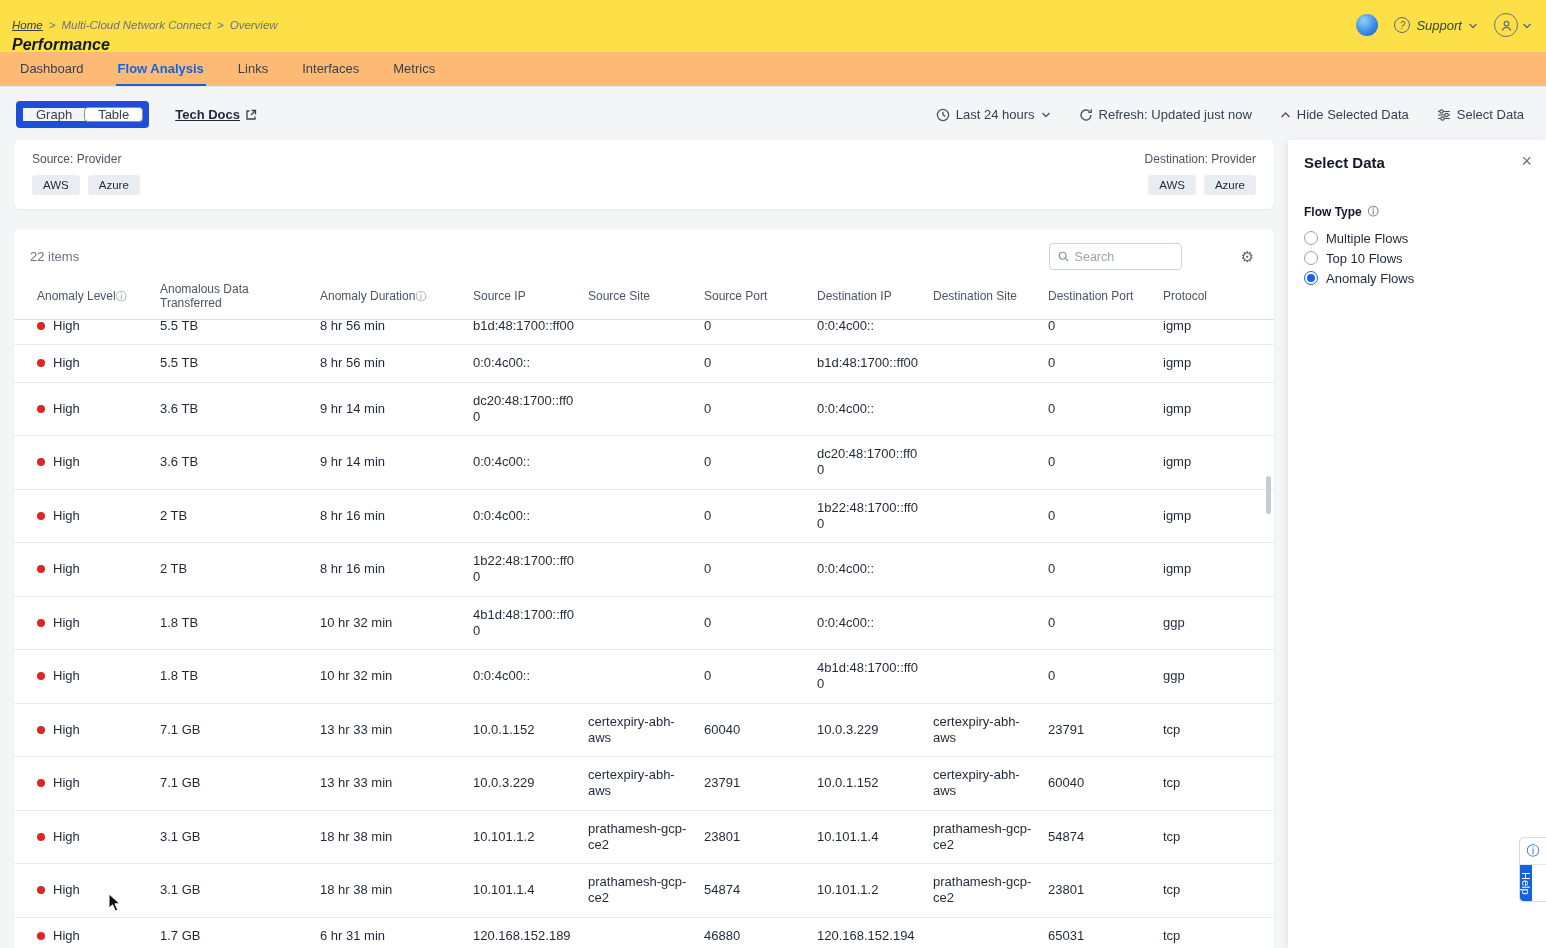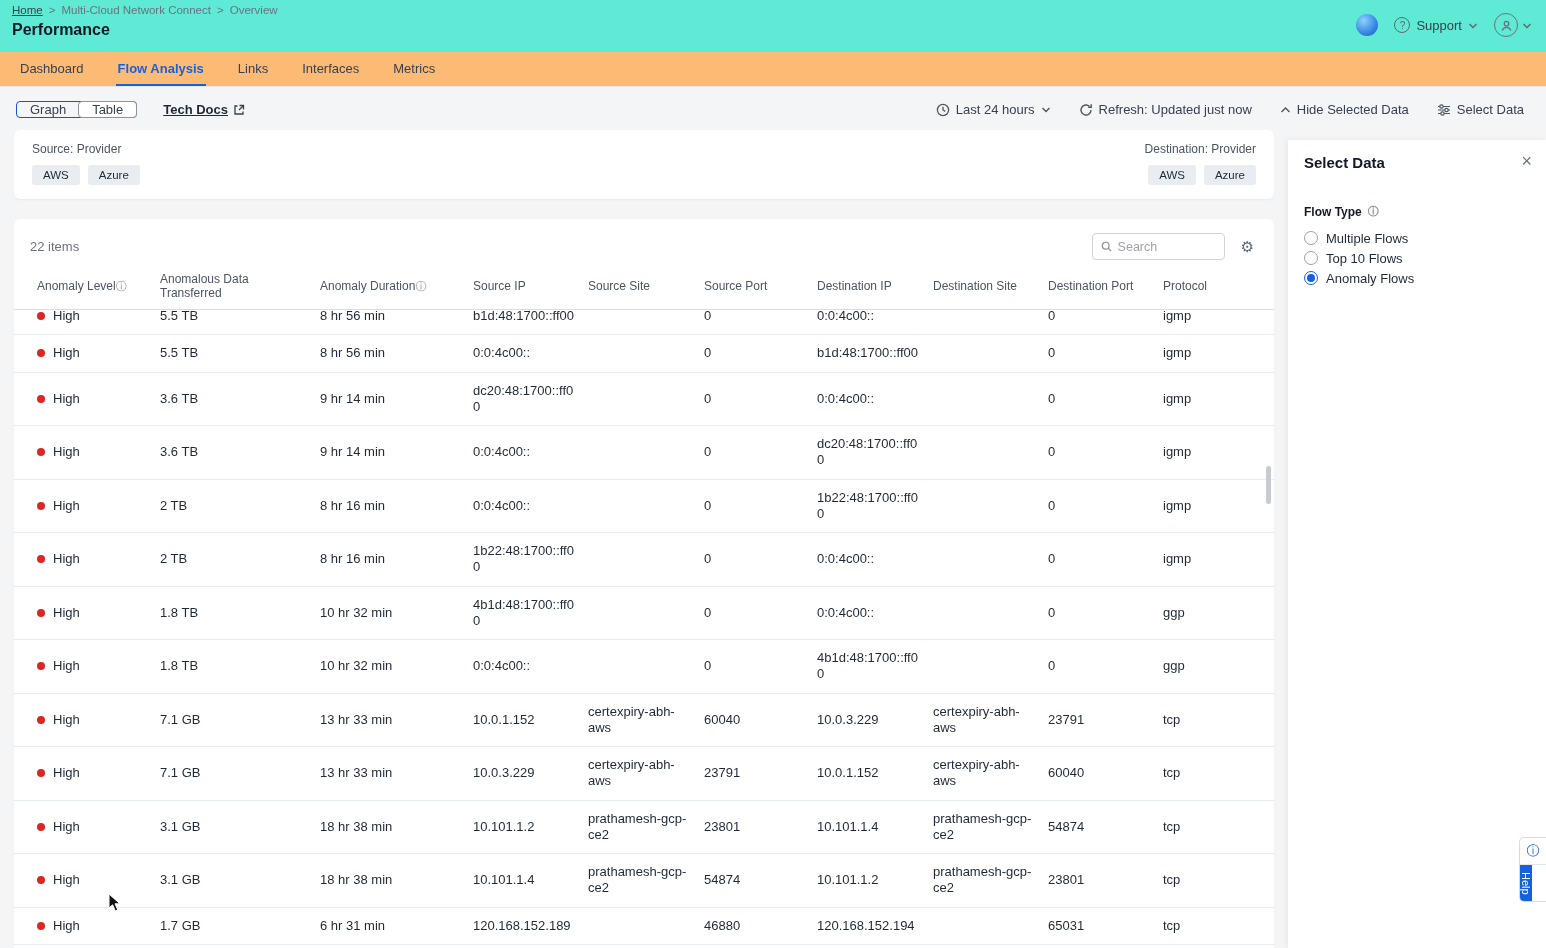--- a/index.html
+++ b/index.html
@@ -4,21 +4,21 @@
 <style>
   * { box-sizing: border-box; margin: 0; padding: 0; }
   html, body { width: 1546px; height: 948px; overflow: hidden; }
   body {
     font-family: "Liberation Sans", sans-serif;
     background: #f4f5f7;
     color: #1f2937;
     position: relative;
   }
   
-  .topbar { height: 52px; background: #5eead4; padding: 4px 16px 0 12px; position: relative; }
+  .topbar { height: 52px; background: #fde047; padding: 19px 16px 0 12px; position: relative; font-style: italic; }
   .breadcrumb { display: flex; align-items: center; gap: 6px; font-size: 11.5px; color: #6b7280; }
   .breadcrumb a { color: #374151; text-decoration: underline; cursor: pointer; }
   .page-title { margin-top: 5px; font-size: 16px; font-weight: 700; color: #111827; }
   .topbar-right { position: absolute; right: 14px; top: 13px; display: flex; align-items: center; gap: 16px; }
   .brand-logo { width: 22px; height: 22px; border-radius: 50%;
     background: radial-gradient(circle at 35% 30%, #8fd0fa, #3b8de8 55%, #1456be); }
   .support { display: flex; align-items: center; gap: 6px; font-size: 13px; color: #374151; cursor: pointer; }
   .round-icon { width: 16px; height: 16px; border-radius: 50%; border: 1.3px solid #5f6975;
     display: flex; align-items: center; justify-content: center; font-size: 10px; color: #5f6975; }
   .avatar-wrap { display: flex; align-items: center; gap: 4px; cursor: pointer; }
@@ -27,39 +27,39 @@
   svg.icon { display: block; }
   
   .tabsbar { background: #fdba74; border-bottom: 1px solid #e4e7eb; display: flex; gap: 30px;
     padding: 0 18px; height: 35px; align-items: stretch; }
   .tab { font-size: 13px; color: #374151; display: flex; align-items: center; padding: 0 2px;
     border-bottom: 2px solid transparent; cursor: pointer; }
   .tab.active { color: #1662dd; font-weight: 700; border-bottom-color: #1662dd; }
   
   .content { position: relative; height: 861px; background: #f4f5f7; }
   .toolbar { display: flex; align-items: center; padding: 14px 22px 12px 16px; gap: 26px; }
-  .seg-group { display: flex; border: 1px solid #1d4ed8; border-radius: 4px; height: 17px; }
+  .seg-group { display: flex; border: 7px solid #1d4ed8; border-radius: 4px; height: 27px; }
   .seg { padding: 0 13px; font-size: 13px; color: #374151; display: flex; align-items: center; cursor: pointer; }
   .seg.active { background: #fff; border: 1px solid #8a929c; border-radius: 4px; margin: -1px; font-weight: 500; }
   .techdocs { display: flex; align-items: center; gap: 5px; font-size: 13px; font-weight: 600;
     color: #1f2937; text-decoration: underline; cursor: pointer; }
   .toolbar-right { margin-left: auto; display: flex; align-items: center; gap: 28px; font-size: 13px; color: #374151; }
   .tool-item { display: flex; align-items: center; gap: 6px; cursor: pointer; }
   
   .main { width: 1260px; margin-left: 14px; }
   .card { background: #fff; border-radius: 6px; box-shadow: 0 1px 2px rgba(16,24,40,.05); }
   .filter-card { display: flex; justify-content: space-between; padding: 12px 18px 14px; }
   .filter-label { font-size: 12px; color: #4b5563; margin-bottom: 9px; }
   .filter-right { text-align: center; }
   .chips { display: flex; gap: 8px; }
   .filter-right .chips { justify-content: flex-end; }
   .chip { background: #e9edf1; border-radius: 3px; padding: 4px 11px; font-size: 11.5px; color: #1f2937; cursor: pointer; }
   
   .table-card { margin-top: 20px; height: 780px; position: relative; overflow: hidden; }
-  .table-topbar { display: flex; align-items: center; padding: 14px 20px 12px 16px; }
+  .table-topbar { display: flex; align-items: center; padding: 14px 20px 12px 16px; gap: 43px; }
   .items-count { font-size: 13px; color: #6b7280; }
   .search-box { margin-left: auto; display: flex; align-items: center; gap: 6px;
     border: 1px solid #cfd4da; border-radius: 4px; padding: 0 8px; width: 133px; height: 27px; background: #fff; }
   .search-box input { border: none; outline: none; width: 100%; font-size: 12.5px;
     font-family: "Liberation Sans", sans-serif; color: #374151; }
   .search-box input::placeholder { color: #9ca3af; }
   .gear-btn { margin-left: 16px; font-size: 15px; color: #5f6975; cursor: pointer; line-height: 1; }
   .grid-cols { display: grid; grid-template-columns: 123px 160px 153px 115px 116px 113px 116px 115px 115px 1fr;
     padding-left: 23px; }
   .thead { font-size: 12px; color: #4b5563; padding-bottom: 9px; border-bottom: 1px solid #d9dde2; }

